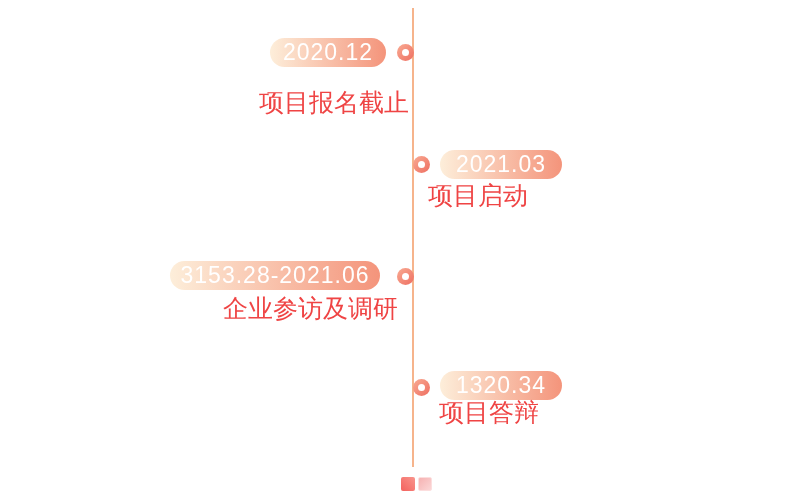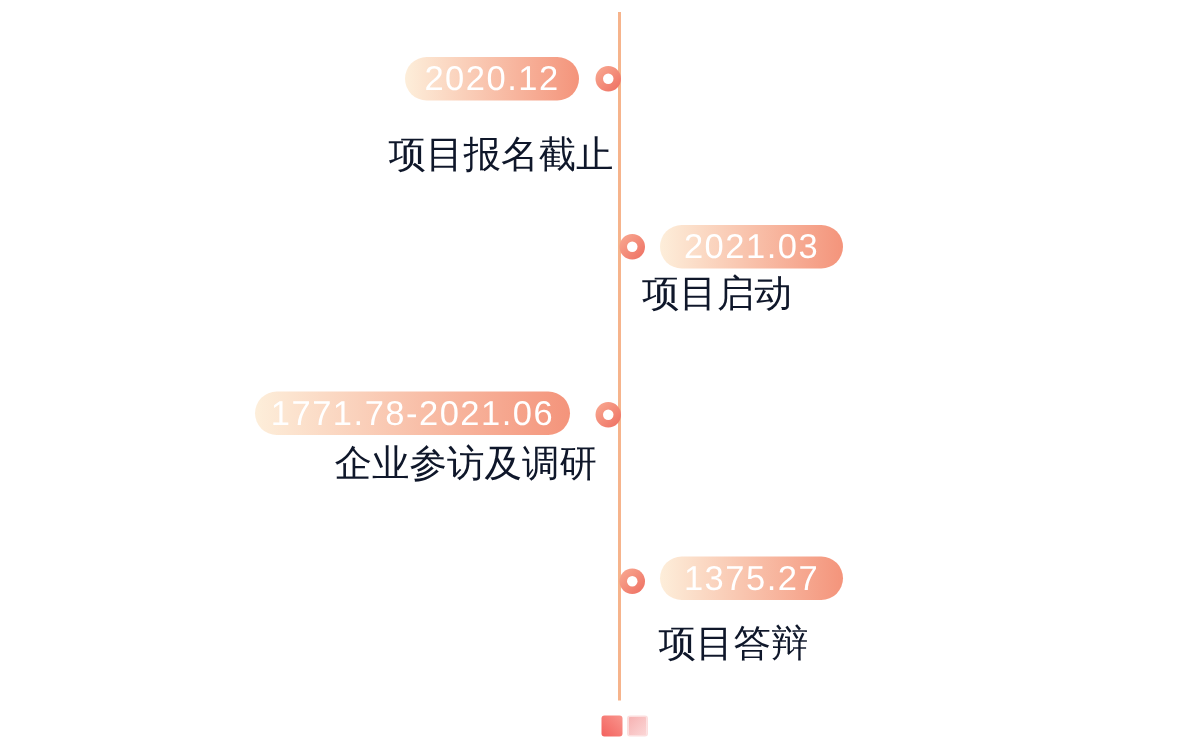--- a/index.html
+++ b/index.html
@@ -21,38 +21,38 @@
   .dot{
     position:absolute;width:17px;height:17px;border-radius:50%;
     background:linear-gradient(135deg,#f9ab93 0%,#ee6e61 100%);
   }
   .dot::before{
     content:"";position:absolute;left:5px;top:5px;width:7px;height:7px;
     border-radius:50%;background:#ffffff;
   }
   .label{
     position:absolute;font-family:"DejaVu Serif","Liberation Serif",serif;
-    font-size:25px;color:#0f172a;white-space:nowrap;
+    font-size:25px;color:#ef4444;white-space:nowrap;
   }
   
   .pill-1{right:439px;top:38px;width:116px;}
   .dot-1{left:373px;top:44px;}
   .lbl-1{right:416px;top:86px;}
   
   .dot-2{left:389px;top:156px;}
   .pill-2{left:416px;top:150px;width:122px;}
   .lbl-2{left:404px;top:179px;}
   
   .pill-3{right:445px;top:261px;width:210px;}
   .dot-3{left:373px;top:268px;}
   .lbl-3{right:427px;top:292px;}
   
   .dot-4{left:389px;top:379px;}
   .pill-4{left:416px;top:371px;width:122px;}
-  .lbl-4{left:415px;top:412px;}
+  .lbl-4{left:415px;top:396px;}
   
   .indicator{position:absolute;left:377px;top:477px;display:flex;gap:3px;}
   .sq{width:14px;height:14px;border-radius:2px;box-sizing:border-box;}
   .sq-active{background:linear-gradient(to bottom left,#f9958d 0%,#f3625e 100%);}
   .sq-inactive{background:linear-gradient(135deg,#f6b2b2 0%,#fbd6d6 100%);border:1px solid #fcdede;}
 </style>
 </head>
 <body>
 
 <div class="canvas">
@@ -65,28 +65,28 @@
     <span class="label lbl-1">项目报名截止</span>
   </div>
 
   <div class="item">
     <span class="dot dot-2"></span>
     <span class="pill pill-2">2021.03</span>
     <span class="label lbl-2">项目启动</span>
   </div>
 
   <div class="item">
-    <span class="pill pill-3">1771.78-2021.06</span>
+    <span class="pill pill-3">3153.28-2021.06</span>
     <span class="dot dot-3"></span>
     <span class="label lbl-3">企业参访及调研</span>
   </div>
 
   <div class="item">
     <span class="dot dot-4"></span>
-    <span class="pill pill-4">1375.27</span>
+    <span class="pill pill-4">1320.34</span>
     <span class="label lbl-4">项目答辩</span>
   </div>
 
   <div class="indicator">
     <span class="sq sq-active"></span>
     <span class="sq sq-inactive"></span>
   </div>
 
 </div>
 

